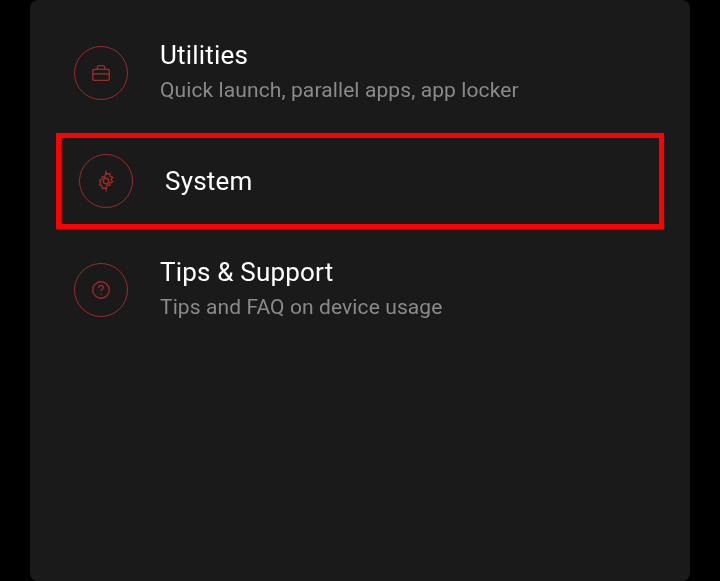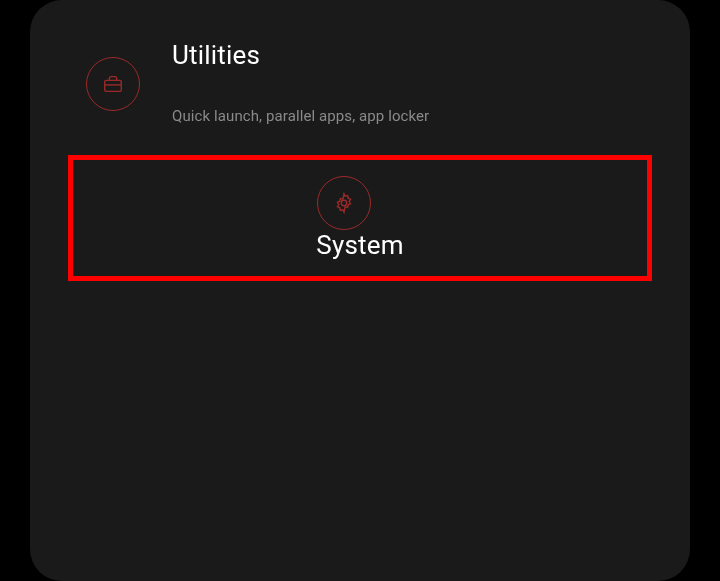--- a/index.html
+++ b/index.html
@@ -9,37 +9,36 @@
     }
     body {
       width: 720px;
       height: 581px;
       background: #000;
       font-family: -apple-system, BlinkMacSystemFont, "Segoe UI", Roboto, sans-serif;
       overflow: hidden;
     }
     .panel {
       background: #1a1a1a;
-      border-radius: 32px;
+      border-radius: 8px;
       margin: 0 30px;
-      padding: 20px 16px;
+      padding: 20px 4px;
       height: 100%;
     }
     .settings-item {
       display: flex;
       align-items: center;
       padding: 20px 40px;
       cursor: pointer;
       position: relative;
     }
     .settings-item.highlighted {
       border: 5px solid #ff0000;
       margin: 8px 22px;
       padding: 16px 18px;
-      flex-direction: column;
     }
     .icon-circle {
       width: 54px;
       height: 54px;
       border: 1.5px solid #9c2a2a;
       border-radius: 50%;
       display: flex;
       align-items: center;
       justify-content: center;
       flex-shrink: 0;
@@ -58,25 +57,24 @@
       gap: 6px;
     }
     .title {
       color: #ffffff;
       font-size: 26px;
       font-weight: 400;
       letter-spacing: 0.2px;
     }
     .subtitle {
       color: #8a8a8a;
-      font-size: 15px;
+      font-size: 21px;
       font-weight: 400;
       line-height: 1.4;
       letter-spacing: 0.1px;
-      margin-top: 30px;
     }
   </style>
 </head>
 <body>
 
 <div class="panel">
 
   <div class="settings-item">
     <div class="icon-circle">
       <svg viewBox="0 0 24 24">
@@ -97,14 +95,27 @@
         <circle cx="12" cy="12" r="3"></circle>
         <path d="M12 2 l1.2 2.6 2.8 -0.6 0.6 2.8 2.6 1.2 -1.6 2.4 1.6 2.4 -2.6 1.2 -0.6 2.8 -2.8 -0.6 L12 22 l-1.2 -2.6 -2.8 0.6 -0.6 -2.8 -2.6 -1.2 1.6 -2.4 -1.6 -2.4 2.6 -1.2 0.6 -2.8 2.8 0.6 Z"></path>
       </svg>
     </div>
     <div class="text-col">
       <span class="title">System</span>
     </div>
   </div>
 
 
+  <div class="settings-item">
+    <div class="icon-circle">
+      <svg viewBox="0 0 24 24">
+        <circle cx="12" cy="12" r="9"></circle>
+        <path d="M9.5 9.5 a2.5 2.5 0 0 1 5 0 c0 1.5 -2.5 2 -2.5 3.5"></path>
+        <circle cx="12" cy="16.5" r="0.8" fill="#9c2a2a" stroke="none"></circle>
+      </svg>
+    </div>
+    <div class="text-col">
+      <span class="title">Tips &amp; Support</span>
+      <span class="subtitle">Tips and FAQ on device usage</span>
+    </div>
+  </div>
 
 </div>
 
 </body></html>

